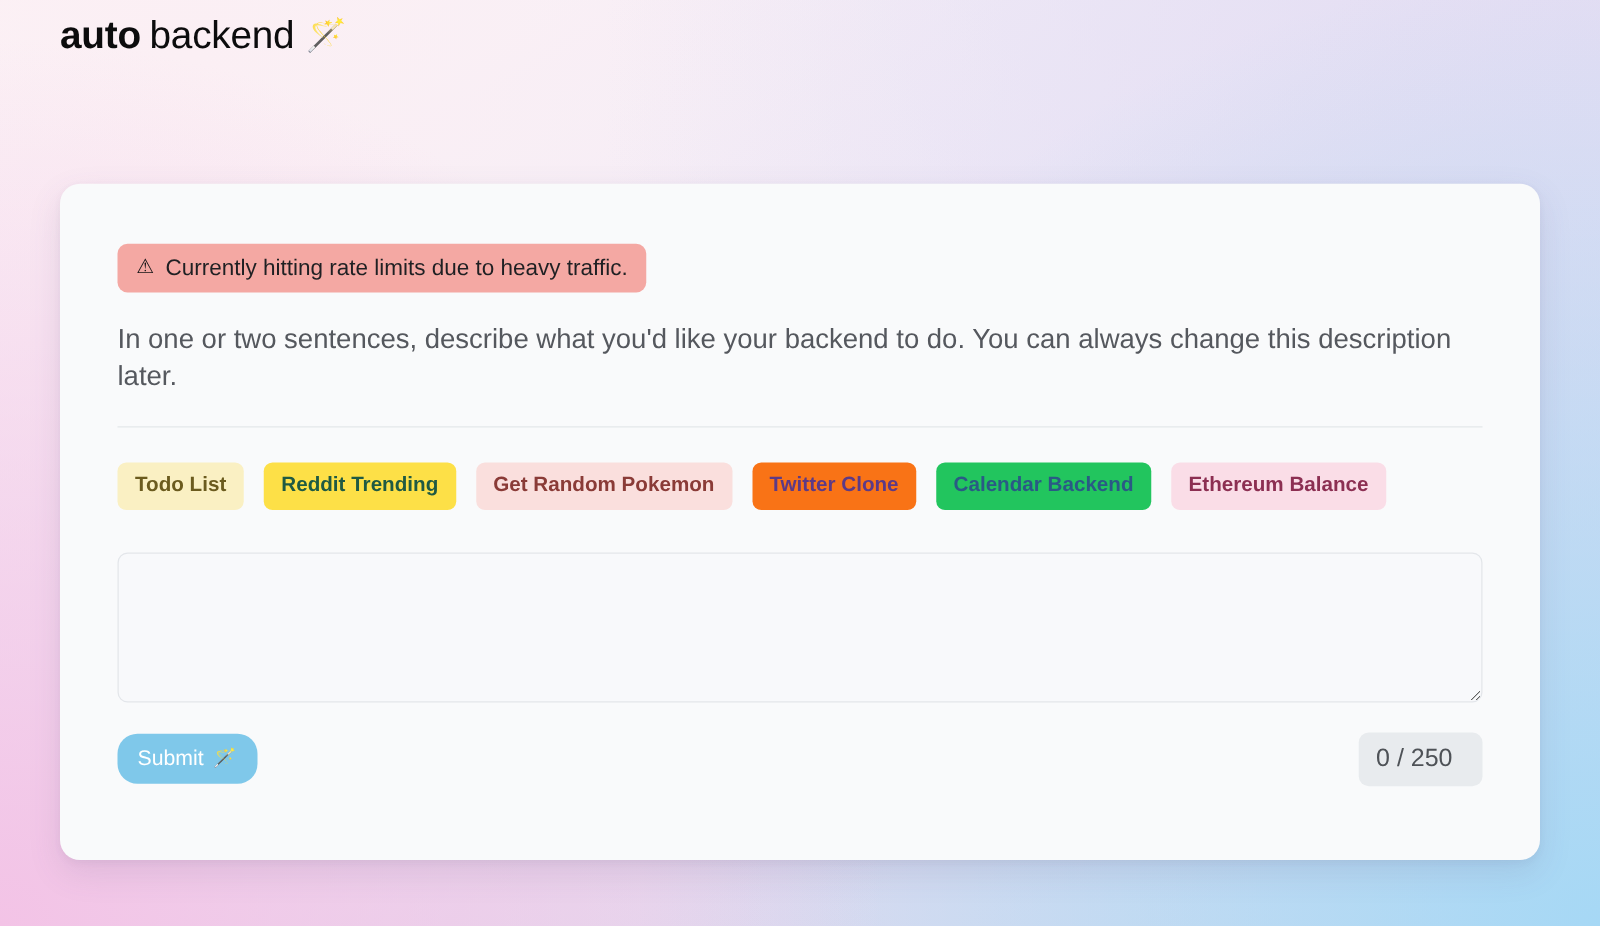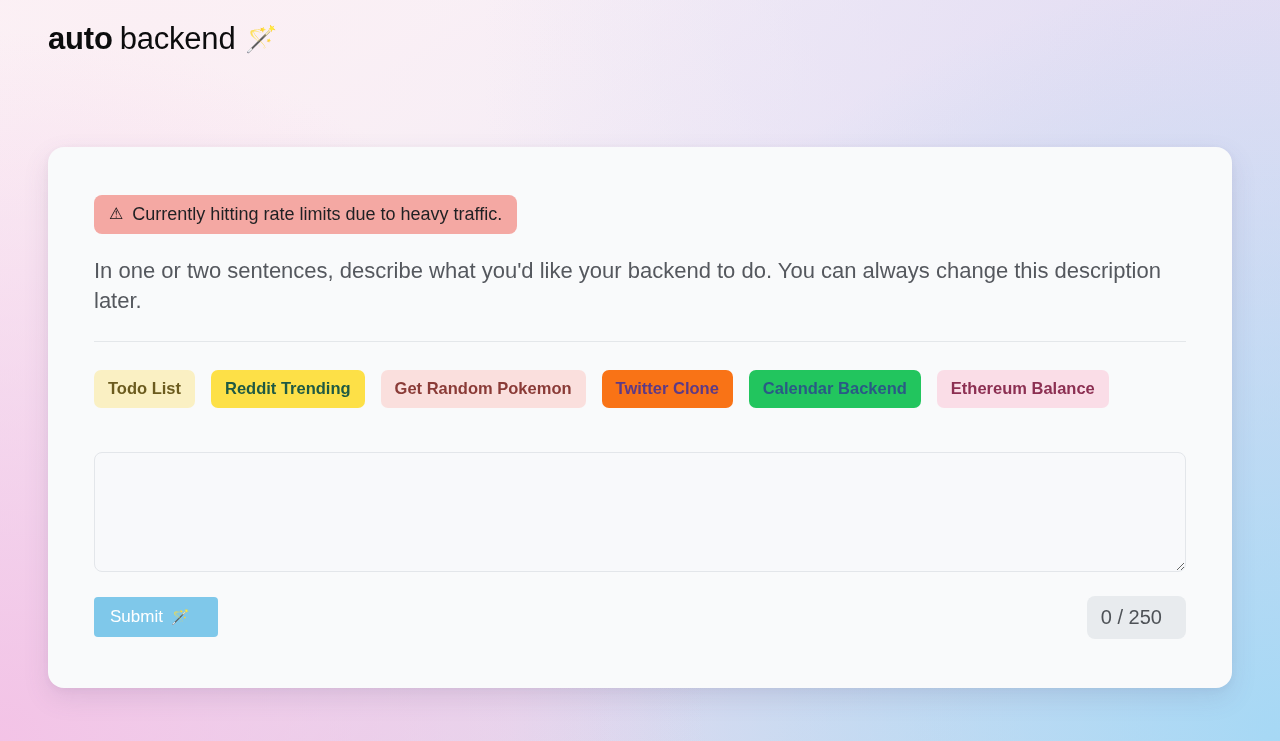--- a/index.html
+++ b/index.html
@@ -18,21 +18,21 @@
       radial-gradient(circle at 100% 8%, #e3ddf3 0%, rgba(227,221,243,0) 55%),
       radial-gradient(circle at 12% 6%, #fbeff4 0%, rgba(251,239,244,0) 50%),
       linear-gradient(150deg, #fdf4f7 0%, #eee9f7 42%, #e6d9ee 64%, #d8dff0 100%);
     position: relative;
   }
 
   
   .app-header {
     position: absolute;
     left: 48px;
-    top: 15px;
+    top: 4px;
     height: 46px;
     display: flex;
     align-items: center;
   }
   .logo {
     font-size: 31px;
     line-height: 1;
     color: #0c0c0d;
     letter-spacing: -0.2px;
     white-space: nowrap;
@@ -132,21 +132,21 @@
     border: 0;
     margin: 0 0 28px 0;
     width: 1092px;
   }
 
   
   .chips {
     display: flex;
     gap: 16px;
     flex-wrap: wrap;
-    margin-bottom: 44px;
+    margin-bottom: 34px;
   }
   .chip {
     border: 0;
     border-radius: 7px;
     padding: 10px 14px 11px 14px;
     font-size: 16.5px;
     font-weight: 600;
     font-family: inherit;
     line-height: 1;
     cursor: pointer;
@@ -176,22 +176,22 @@
     display: flex;
     align-items: center;
     justify-content: space-between;
     margin-top: 24px;
     width: 1092px;
   }
   .submit-btn {
     background: #7fc8ea;
     color: #ffffff;
     border: 0;
-    border-radius: 4px;
-    padding: 11px 28px 12px 16px;
+    border-radius: 16px;
+    padding: 11px 16px 12px 16px;
     font-size: 17px;
     font-family: inherit;
     line-height: 1;
     cursor: pointer;
     display: inline-flex;
     align-items: center;
     gap: 8px;
   }
   .submit-btn .wand-sm { font-size: 15px; }
   .char-counter {

